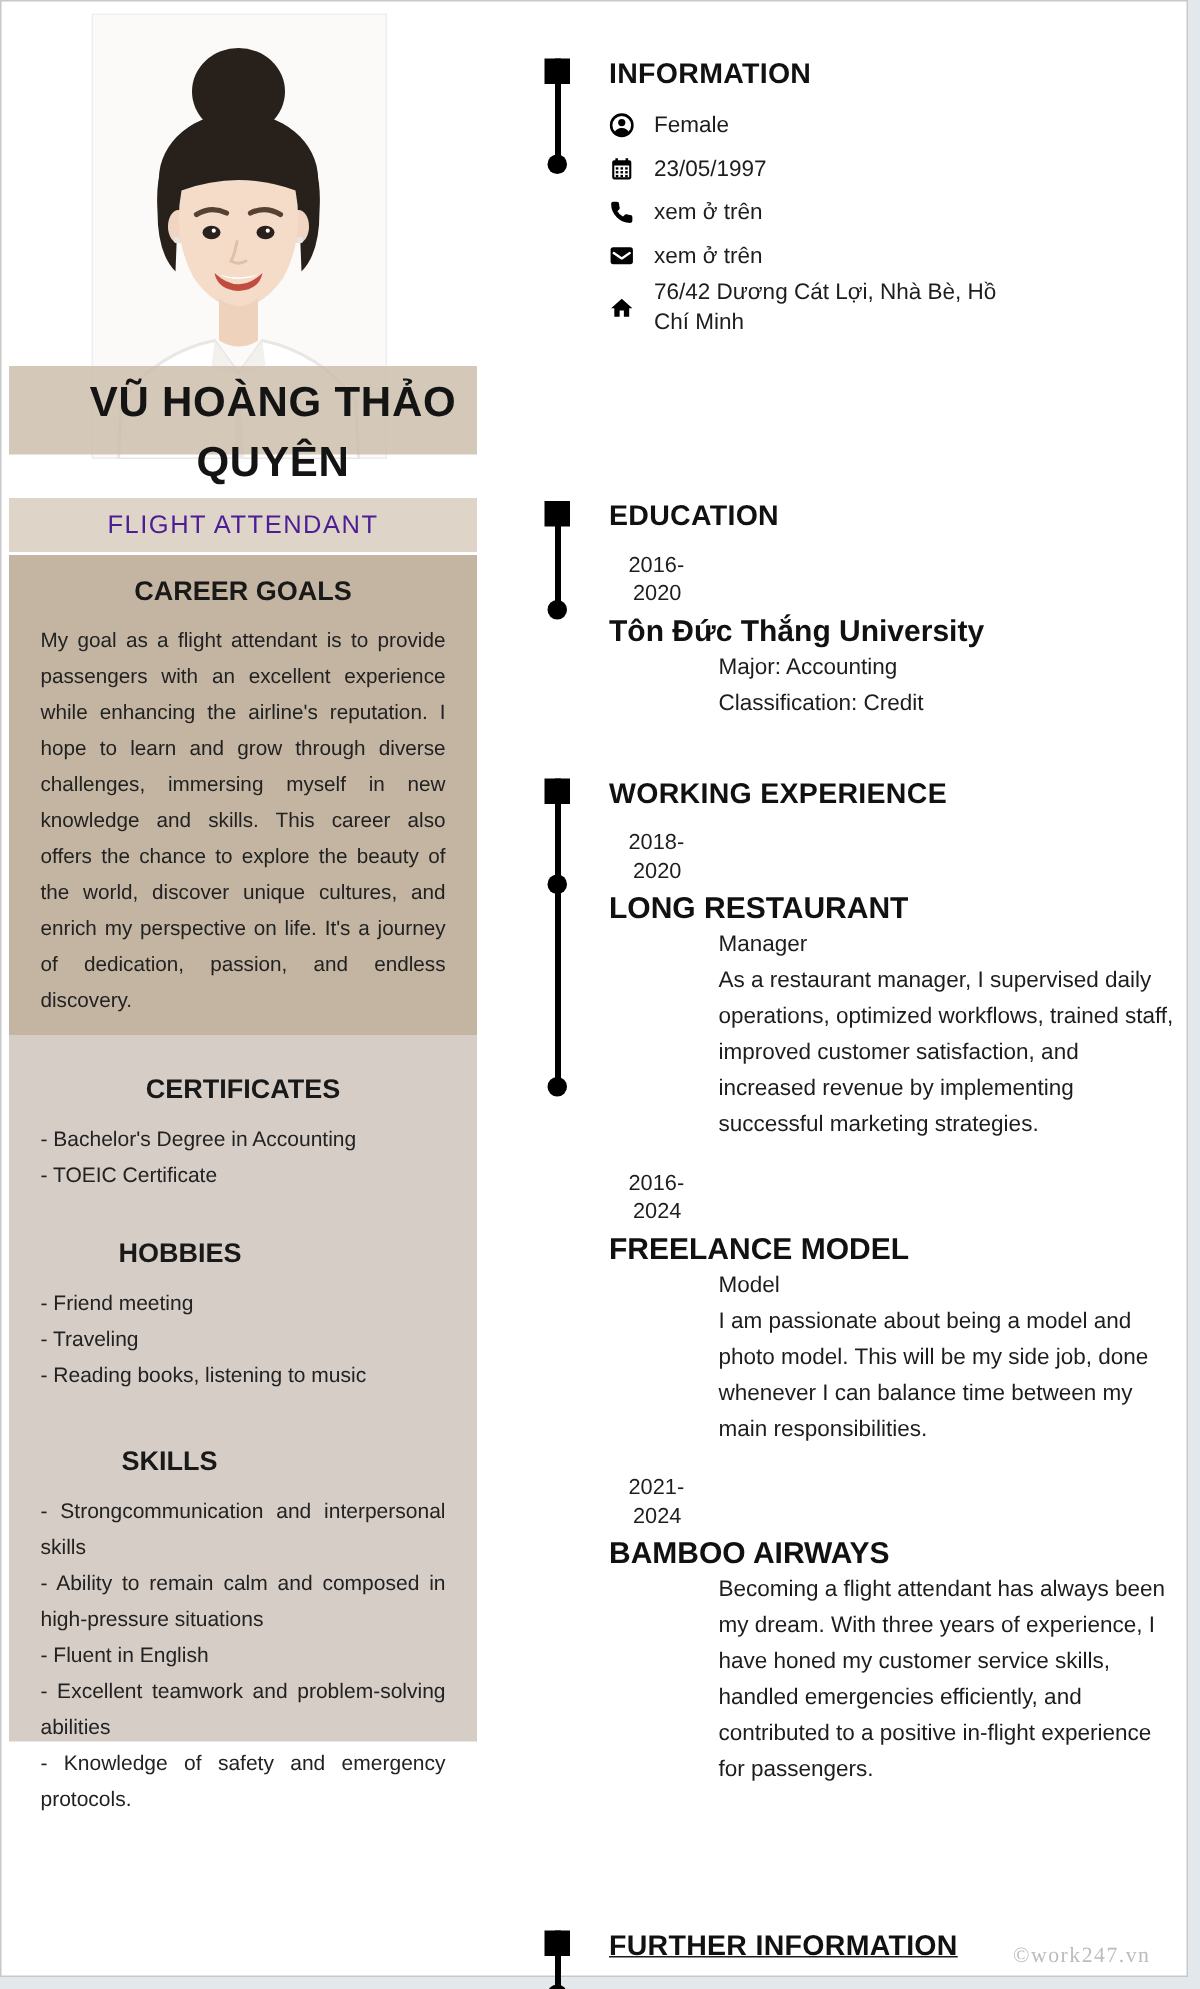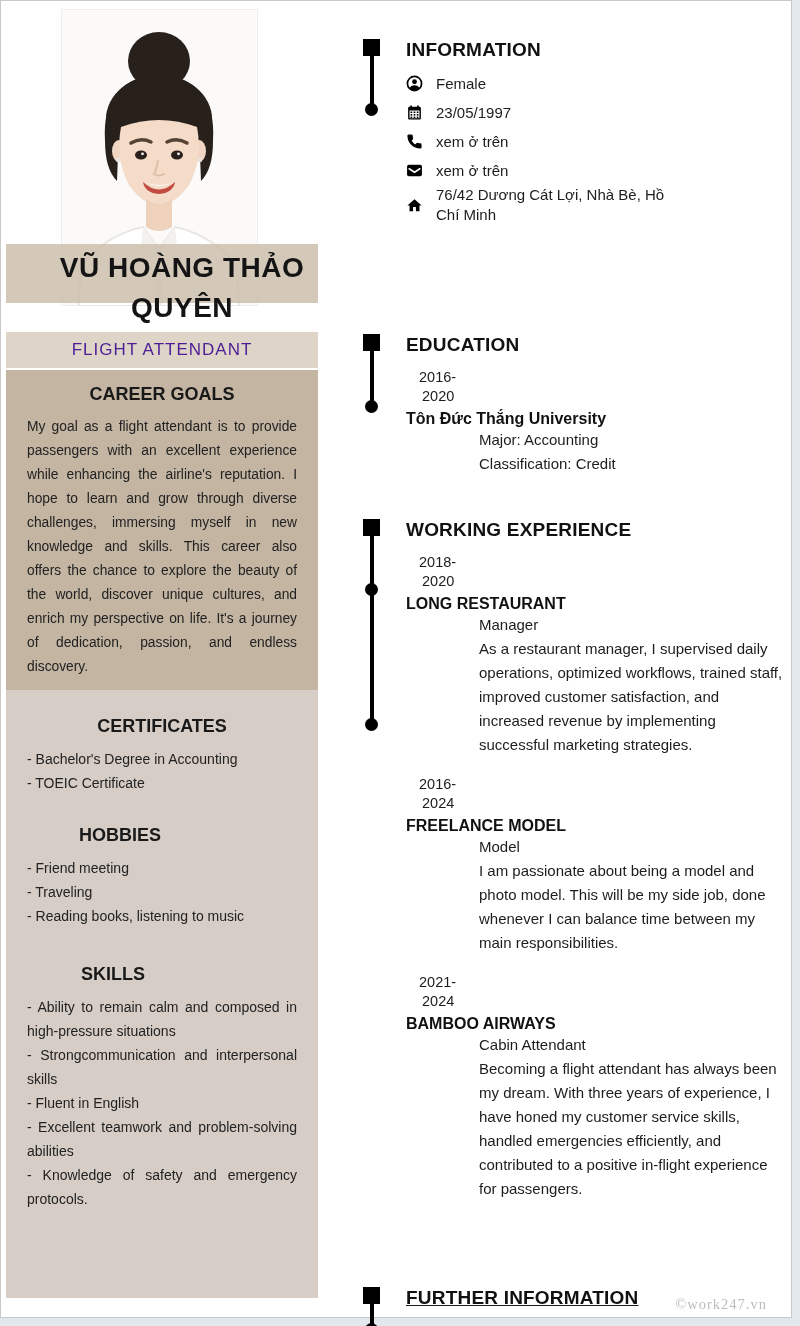--- a/index.html
+++ b/index.html
@@ -8,21 +8,21 @@
   .stage { position:relative; width:800px; height:1326px; background:#e3e8ec; overflow:hidden; }
   .page { position:absolute; left:0; top:0; width:792px; height:1318px; background:#ffffff; border:1px solid #c8c8c8; }
 
   
   .photo { position:absolute; left:60px; top:8px; width:197px; height:297px; background:#fbfaf9; overflow:hidden; }
   .name-band { position:absolute; left:5px; top:243px; width:312px; height:59px; background:var(--band-overlay); }
   .name-text { position:absolute; left:5px; top:247px; width:352px; text-align:center; font-size:28px; font-weight:bold; line-height:40px; color:#141414; letter-spacing:0.5px; }
   .job-band { position:absolute; left:5px; top:331px; width:312px; height:36px; background:var(--band-light); text-align:center; font-size:17px; line-height:36px; color:#4c1d95; letter-spacing:1px; }
   .panel { position:absolute; left:5px; width:312px; }
   .career-panel { top:369px; height:402px; background:var(--panel-taupe); padding:9px 21px 0 21px; }
-  .light-panel { top:689px; height:608px; background:var(--panel-light); padding:4px 21px 0 21px; }
+  .light-panel { top:689px; height:471px; background:var(--panel-light); padding:4px 21px 0 21px; }
   .side-h { text-align:center; font-size:18px; font-weight:bold; color:#191919; }
   .career-panel .side-h { margin:5px 0 10px 0; }
   .career-body { font-size:13.8px; line-height:24px; text-align:justify; color:#222; }
   .group-h { margin-top:22px; margin-bottom:10px; }
   .group-h.shift-hobbies { padding-right:84px; margin-top:30px; }
   .group-h.shift-skills { padding-right:98px; margin-top:36px; }
   .side-list { list-style:none; font-size:14px; line-height:24px; color:#222; }
   .side-list.justified li { text-align:justify; }
 
   
@@ -39,21 +39,21 @@
   .rsection h2 { font-size:19px; font-weight:bold; color:#111; letter-spacing:0.2px; }
 
   .info-rows { margin-top:8px; width:300px; }
   .info-row { display:flex; align-items:center; gap:13px; min-height:29px; }
   .info-row .txt { font-size:15px; line-height:20px; color:#1d1d1d; max-width:252px; }
   .icon { width:17px; height:17px; flex:0 0 17px; display:inline-block; }
   .icon svg { display:block; width:17px; height:17px; }
 
   .entry .dates { margin-top:12px; padding-left:13px; font-size:14.5px; line-height:19px; color:#1d1d1d; }
   .entry .dates .d2 { padding-left:3px; }
-  .entry .org { margin-top:4px; font-size:16px; font-weight:bold; color:#111; }
+  .entry .org { margin-top:4px; font-size:20px; font-weight:bold; color:#111; }
   .entry .details { padding-left:73px; font-size:15px; line-height:24px; color:#1d1d1d; width:382px; }
   .entry .details .desc { width:309px; }
   .entry + .entry { margin-top:18px; }
 
   .further-phone { display:inline-block; margin-top:21px; font-size:15px; color:var(--accent-green); text-decoration:none; }
   .further-contact { margin-top:10px; font-size:18px; color:#1d1d1d; }
 
   .watermark { position:absolute; right:24px; bottom:4px; font-family:Liberation Serif, serif; font-size:14.5px; letter-spacing:1px; color:var(--watermark-gray); }
 </style>
 </head>
@@ -124,22 +124,22 @@
 
       <div class="side-h group-h shift-hobbies">HOBBIES</div>
       <ul class="side-list">
         <li>- Friend meeting</li>
         <li>- Traveling</li>
         <li>- Reading books, listening to music</li>
       </ul>
 
       <div class="side-h group-h shift-skills">SKILLS</div>
       <ul class="side-list justified">
+        <li>- Strongcommunication and interpersonal skills</li>
         <li>- Ability to remain calm and composed in high-pressure situations</li>
-        <li>- Strongcommunication and interpersonal skills</li>
         <li>- Fluent in English</li>
         <li>- Excellent teamwork and problem-solving abilities</li>
         <li>- Knowledge of safety and emergency protocols.</li>
       </ul>
     </div>
 
     <div class="rsection sec-info">
       <div class="tl">
         <div class="tl-square" style="top:8px"></div>
         <div class="tl-line" style="top:8px; height:70px"></div>
@@ -262,21 +262,20 @@
           </div>
         </div>
 
         <div class="entry">
           <div class="dates">
             <div>2021-</div>
             <div class="d2">2024</div>
           </div>
           <div class="org">BAMBOO AIRWAYS</div>
           <div class="details">
-            <div>Cabin Attendant</div>
             <div class="desc">Becoming a flight attendant has always been my dream. With three years of experience, I have honed my customer service skills, handled emergencies efficiently, and contributed to a positive in-flight experience for passengers.</div>
           </div>
         </div>
       </div>
     </div>
 
     <div class="rsection sec-further">
       <div class="tl">
         <div class="tl-square" style="top:11px"></div>
         <div class="tl-line" style="top:11px; height:42px"></div>

